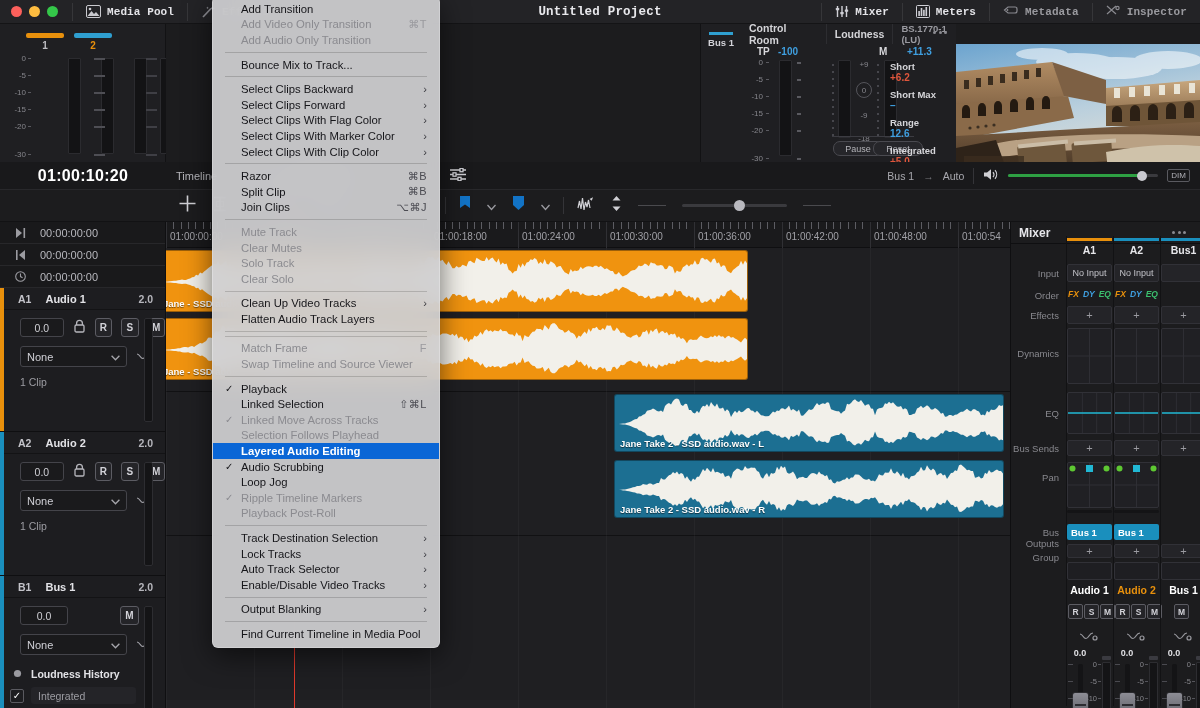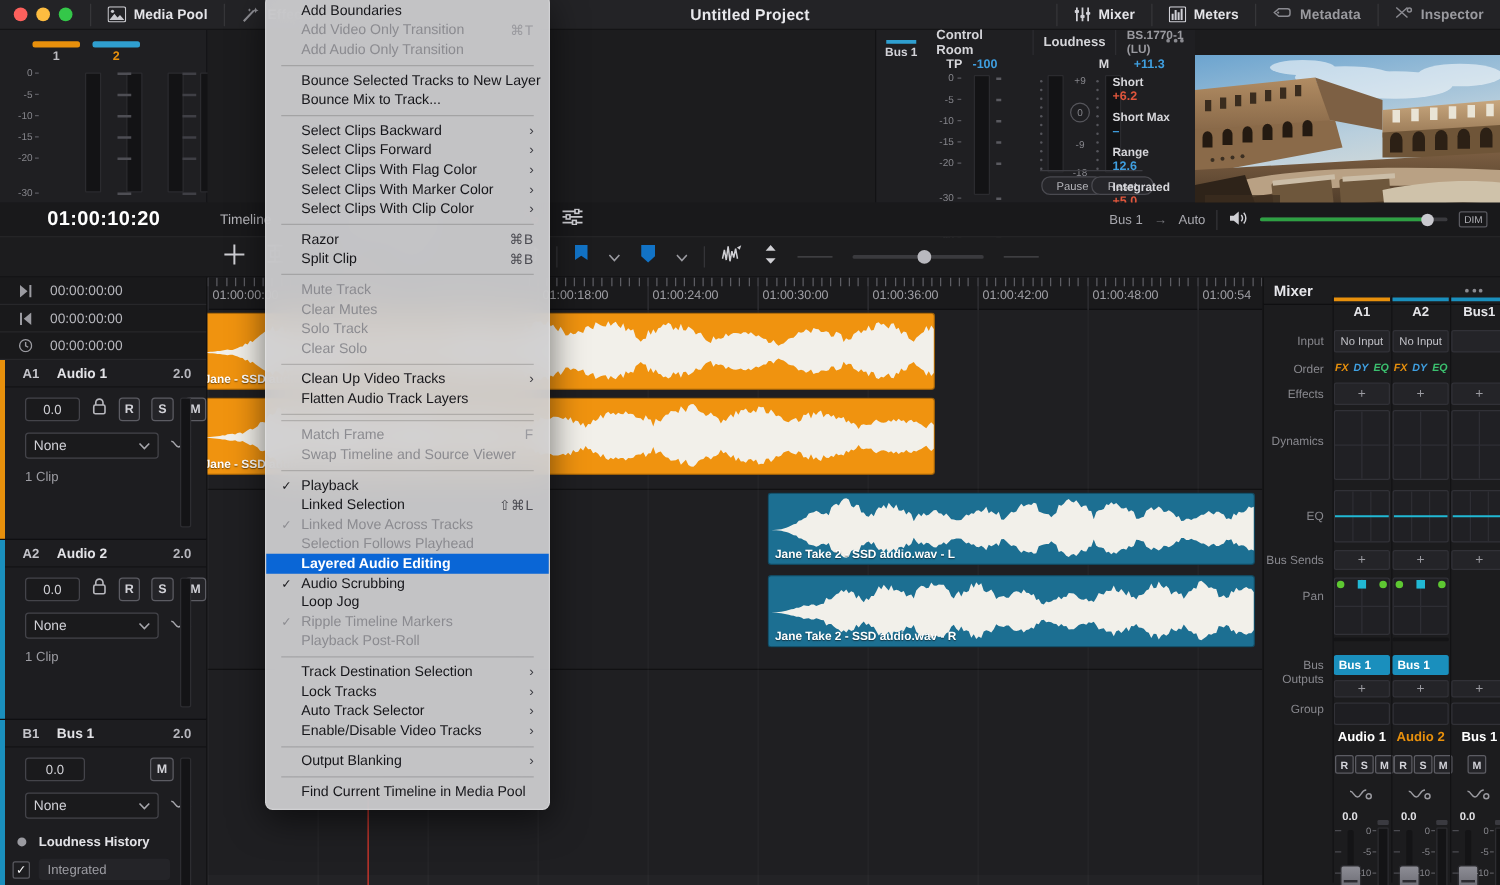--- a/index.html
+++ b/index.html
@@ -11,20 +11,21 @@
     overflow: hidden;
     -webkit-font-smoothing: antialiased;
   }
   #root { position: relative; width: 1200px; height: 708px; }
 
   
   .topbar {
     position: absolute; left:0; top:0; width:1200px; height:24px;
     background:#232326; display:flex; align-items:center;
     border-bottom:1px solid #141416;
+    font-family:Liberation Mono, monospace;
   }
   .traffic { display:flex; gap:7px; padding-left:11px; align-items:center; }
   .tl { width:11px; height:11px; border-radius:50%; }
   .tl.r { background:#fc605c; } .tl.y { background:#fdbc40; } .tl.g { background:#34c749; }
   .sep-v { width:1px; height:18px; background:#363639; margin:0 0px; }
   .tbtn {
     display:flex; align-items:center; gap:6px; padding:0 13px; height:24px;
     font-size:11px; color:#9a9a9f; letter-spacing:.1px; font-weight:600;
   }
   .tbtn.on { color:#e4e4e8; }
@@ -1069,21 +1070,21 @@
     </div>
     <div id="mixerBody">
         <div class="mxlabel" style="top:46px">Input</div>
         <div class="mxlabel" style="top:68px">Order</div>
         <div class="mxlabel" style="top:88px">Effects</div>
         <div class="mxlabel" style="top:126px">Dynamics</div>
         <div class="mxlabel" style="top:186px">EQ</div>
         <div class="mxlabel" style="top:221px">Bus Sends</div>
         <div class="mxlabel" style="top:250px">Pan</div>
         <div class="mxlabel" style="top:305px">Bus Outputs</div>
-        <div class="mxlabel" style="top:340px">Group</div>
+        <div class="mxlabel" style="top:330px">Group</div>
         <div style="position:absolute;left:56px;top:16px;width:45px;height:3px;background:#e8900c"></div>
         <div class="mxstrip-name" style="left:56px;top:22px;width:45px;color:#e6e6ea">A1</div>
         <div class="mxcell" style="left:56px;top:42px;width:45px;height:18px">
           <span style="display:flex;align-items:center;justify-content:center;height:100%;font-size:9px;color:#c2c2c8">No Input</span>
         </div>
         <div style="position:absolute;left:56px;top:64px;width:45px;height:16px">
           <span class="fxdyeq">
             <b style="color:#e8900c">FX</b>
             <b style="color:#3f9fe0">DY</b>
             <b style="color:#3bbf6e">EQ</b>
@@ -1290,34 +1291,31 @@
         <div style="position:absolute;left:181px;top:476px;width:3px;height:1px;background:#55555b"></div>
         <div style="position:absolute;left:151px;top:476px;width:5px;height:1px;background:#4a4a50"></div>
         <div style="position:absolute;left:185px;top:440px;width:9px;height:114px;background:#141416;border:1px solid #2d2d31;border-radius:1px"></div>
         <div style="position:absolute;left:185px;top:434px;width:9px;height:4px;background:#3a3a40;border-radius:1px"></div>
         <div style="position:absolute;left:55px;top:14px;width:1px;height:470px;background:#121214"></div>
       </div>
   </div>
 
   <div class="menu" id="menu">
       <div class="mi">
-        <span>Add Boundaries</span>
+        <span>Add Transition</span>
       </div>
       <div class="mi dis">
         <span>Add Video Only Transition</span>
         <span class="key">⌘T</span>
       </div>
       <div class="mi dis">
         <span>Add Audio Only Transition</span>
       </div>
       <div class="msep"></div>
       <div class="mi">
-        <span>Bounce Selected Tracks to New Layer</span>
-      </div>
-      <div class="mi">
         <span>Bounce Mix to Track...</span>
       </div>
       <div class="msep"></div>
       <div class="mi">
         <span>Select Clips Backward</span>
         <span class="arr">›</span>
       </div>
       <div class="mi">
         <span>Select Clips Forward</span>
         <span class="arr">›</span>
@@ -1335,20 +1333,24 @@
         <span class="arr">›</span>
       </div>
       <div class="msep"></div>
       <div class="mi">
         <span>Razor</span>
         <span class="key">⌘B</span>
       </div>
       <div class="mi">
         <span>Split Clip</span>
         <span class="key">⌘B</span>
+      </div>
+      <div class="mi">
+        <span>Join Clips</span>
+        <span class="key">⌥⌘J</span>
       </div>
       <div class="msep"></div>
       <div class="mi dis">
         <span>Mute Track</span>
       </div>
       <div class="mi dis">
         <span>Clear Mutes</span>
       </div>
       <div class="mi dis">
         <span>Solo Track</span>

